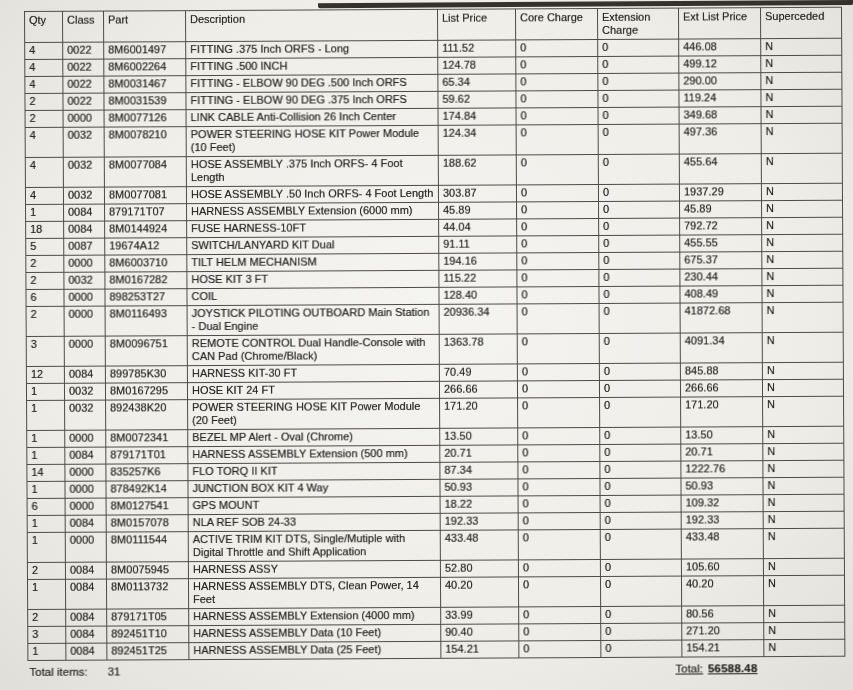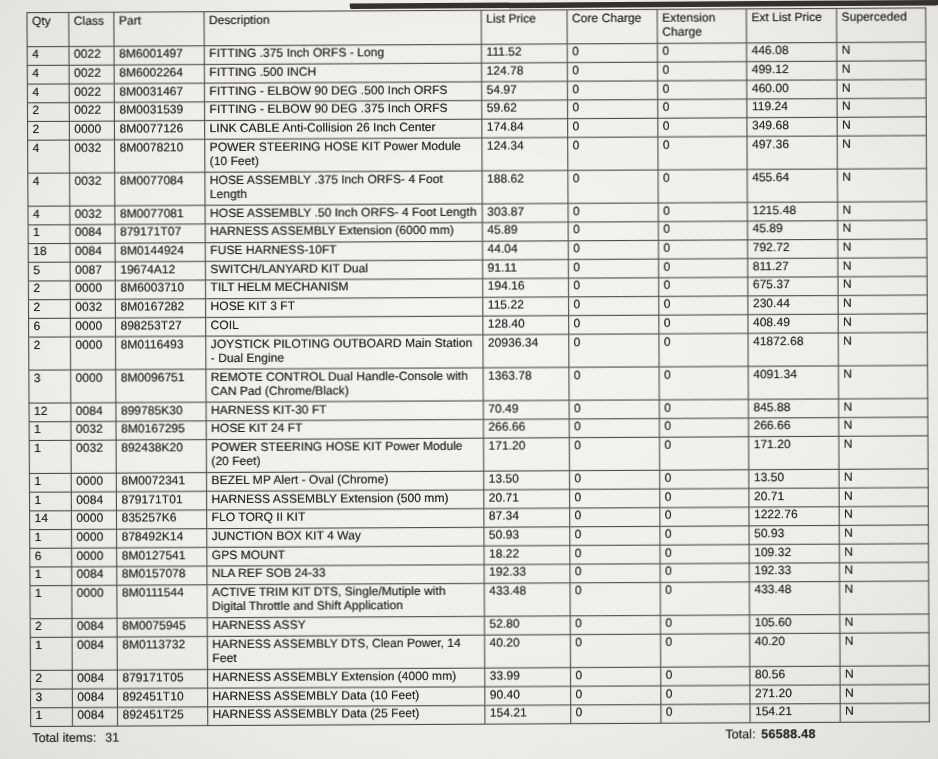--- a/index.html
+++ b/index.html
@@ -68,23 +68,23 @@
   .c-sup  { width: 81px; }
   .footer-row {
     position: relative;
     margin-top: 5px;
     height: 16px;
     font-size: 11.5px;
     color: #232220;
     text-shadow: 0 0 0.5px rgba(70,66,60,0.6);
   }
   .total-items { position: absolute; left: 2px; top: 0; }
-  .total-wrap  { position: absolute; left: 632px; top: 0; }
+  .total-wrap  { position: absolute; left: 648px; top: 0; text-decoration: underline; }
   .total-wrap .val { font-weight: 700; margin-left: 5px; letter-spacing: 0.2px; }
-  .total-items .val { margin-left: 8px; }
+  .total-items .val { margin-left: 20px; }
 </style>
 </head>
 <body>
 
 <div class="page">
   <div class="scan-line"></div>
 
   <div class="sheet">
     <table>
       <colgroup>
@@ -132,24 +132,24 @@
     <td>0</td>
     <td>0</td>
     <td>499.12</td>
     <td>N</td>
   </tr>
           <tr>
     <td>4</td>
     <td>0022</td>
     <td>8M0031467</td>
     <td>FITTING - ELBOW 90 DEG .500 Inch ORFS</td>
-    <td>54.97</td>
-    <td>0</td>
-    <td>0</td>
-    <td>460.00</td>
+    <td>65.34</td>
+    <td>0</td>
+    <td>0</td>
+    <td>290.00</td>
     <td>N</td>
   </tr>
           <tr>
     <td>2</td>
     <td>0022</td>
     <td>8M0031539</td>
     <td>FITTING - ELBOW 90 DEG .375 Inch ORFS</td>
     <td>59.62</td>
     <td>0</td>
     <td>0</td>
@@ -190,21 +190,21 @@
     <td>N</td>
   </tr>
           <tr>
     <td>4</td>
     <td>0032</td>
     <td>8M0077081</td>
     <td>HOSE ASSEMBLY .50 Inch ORFS- 4 Foot Length</td>
     <td>303.87</td>
     <td>0</td>
     <td>0</td>
-    <td>1215.48</td>
+    <td>1937.29</td>
     <td>N</td>
   </tr>
           <tr>
     <td>1</td>
     <td>0084</td>
     <td>879171T07</td>
     <td>HARNESS ASSEMBLY Extension (6000 mm)</td>
     <td>45.89</td>
     <td>0</td>
     <td>0</td>
@@ -223,21 +223,21 @@
     <td>N</td>
   </tr>
           <tr>
     <td>5</td>
     <td>0087</td>
     <td>19674A12</td>
     <td>SWITCH/LANYARD KIT Dual</td>
     <td>91.11</td>
     <td>0</td>
     <td>0</td>
-    <td>811.27</td>
+    <td>455.55</td>
     <td>N</td>
   </tr>
           <tr>
     <td>2</td>
     <td>0000</td>
     <td>8M6003710</td>
     <td>TILT HELM MECHANISM</td>
     <td>194.16</td>
     <td>0</td>
     <td>0</td>

